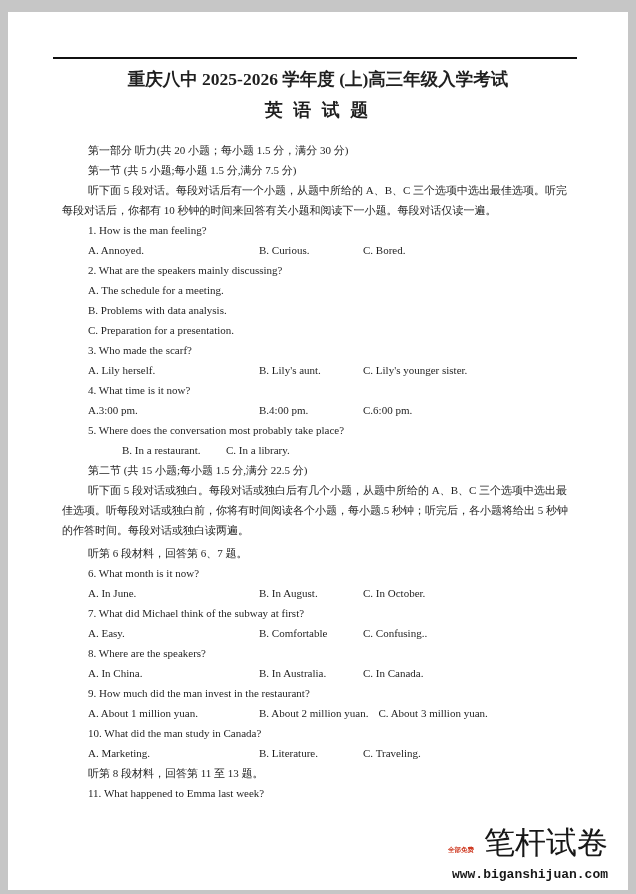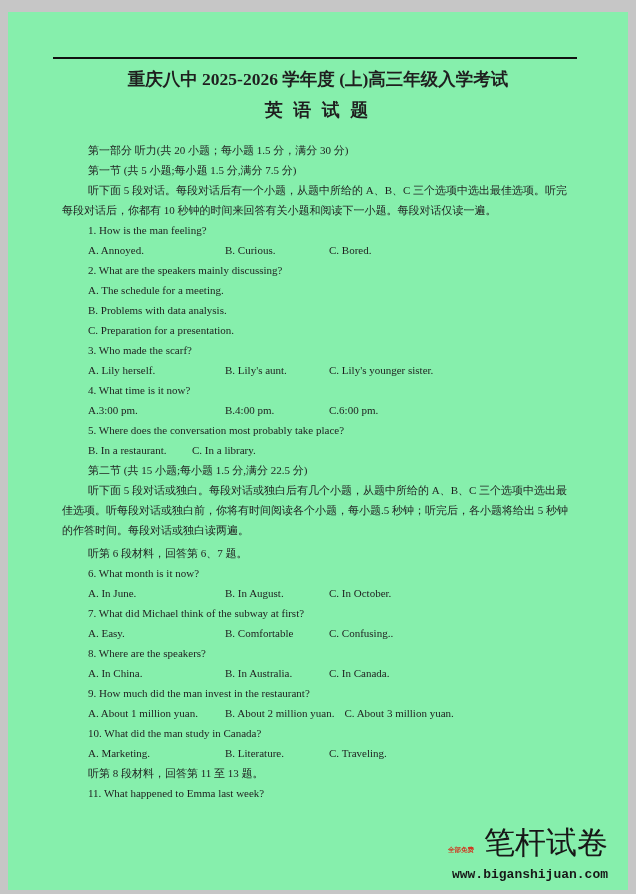--- a/index.html
+++ b/index.html
@@ -10,21 +10,21 @@
     background: #c6c6c6;
     overflow: hidden;
     font-family: "Liberation Serif", "DejaVu Serif", serif;
   }
   .page {
     position: absolute;
     left: 8px;
     top: 12px;
     width: 620px;
     height: 878px;
-    background: #86efac;
+    background: #ffffff;
     color: #1f1f1f;
   }
   .header-rule {
     position: absolute;
     left: 45px;
     top: 45px;
     width: 524px;
     height: 2px;
     background: #111;
   }
@@ -65,21 +65,21 @@
   
   .line:nth-child(21) { margin-top: 3px; }
   .opts { display: flex; }
   .opts .cell {
     display: inline-block;
     box-sizing: border-box;
     padding-right: 10px;
     white-space: nowrap;
   }
   .opts .c0 { min-width: 137px; }
-  .opts .c1 { min-width: 104px; }
+  .opts .c1 { min-width: 104px; margin-left: 34px; }
   .watermark {
     position: absolute;
     right: 20px;
     bottom: 8px;
     text-align: right;
   }
   .wm-top {
     display: flex;
     align-items: flex-end;
     justify-content: flex-end;

